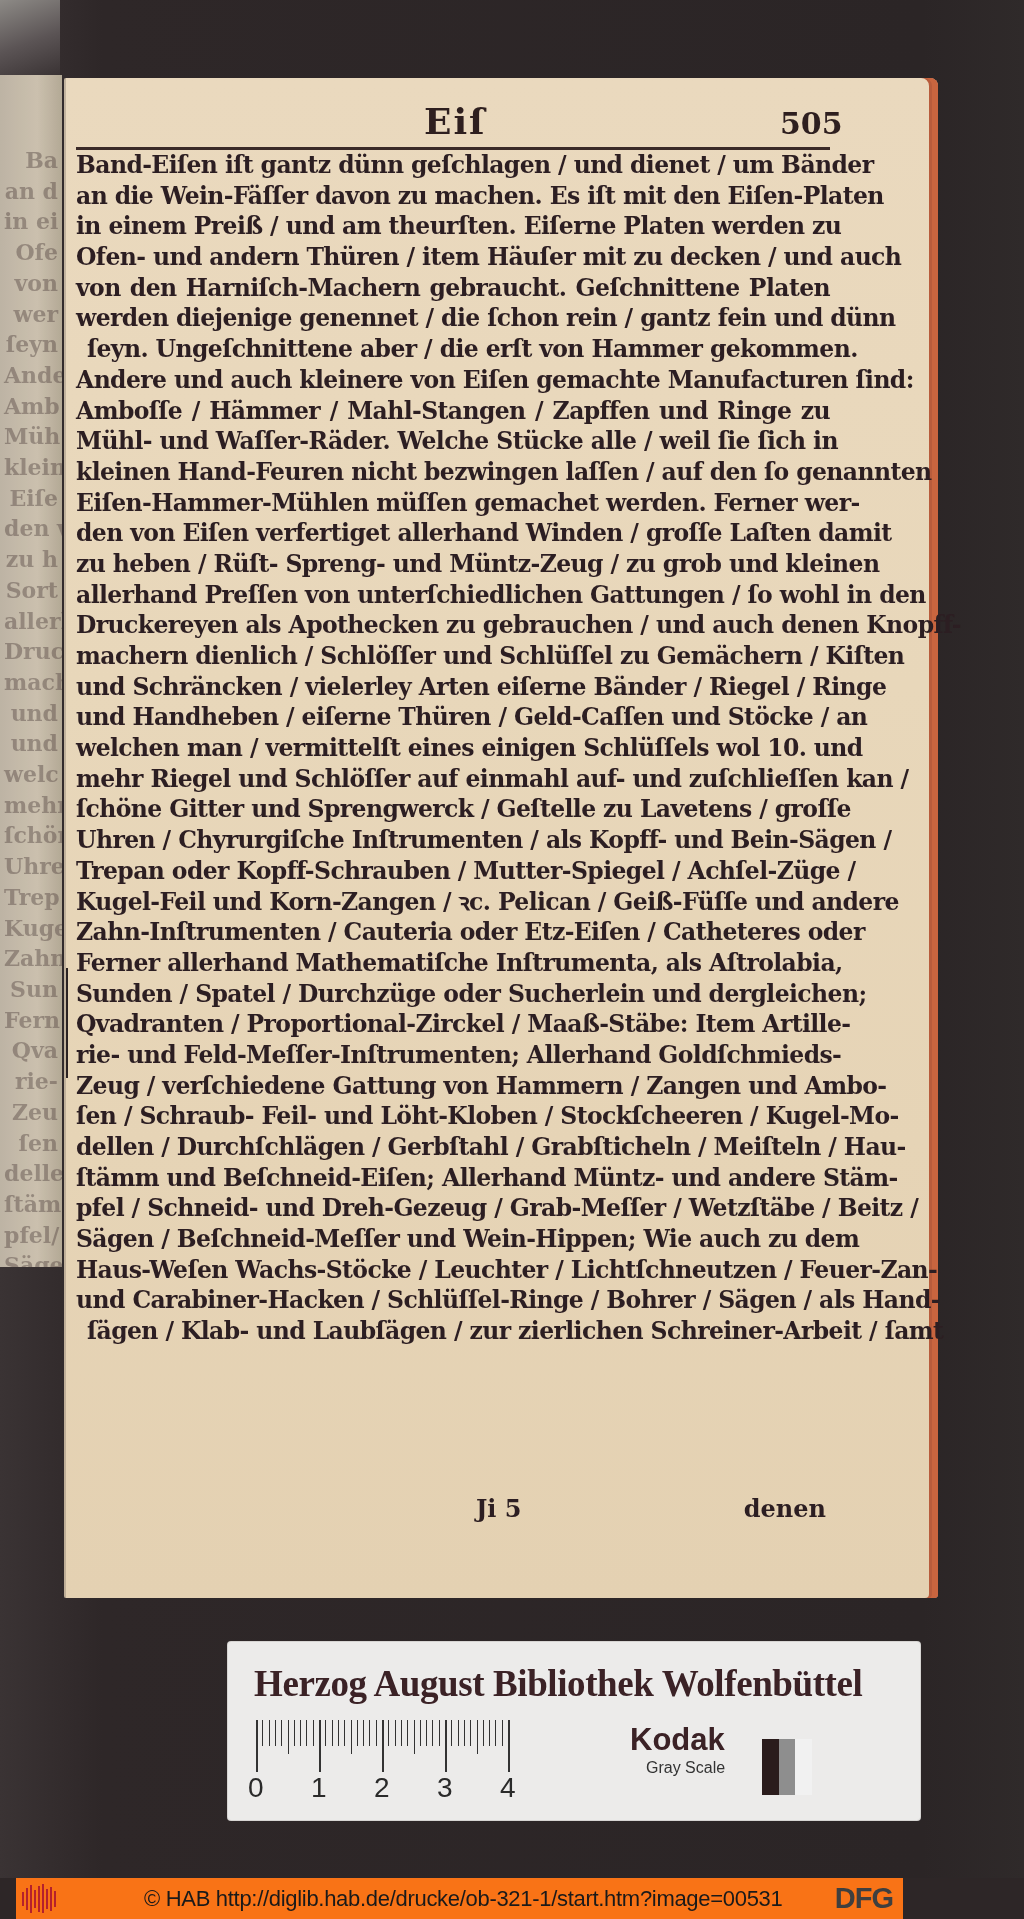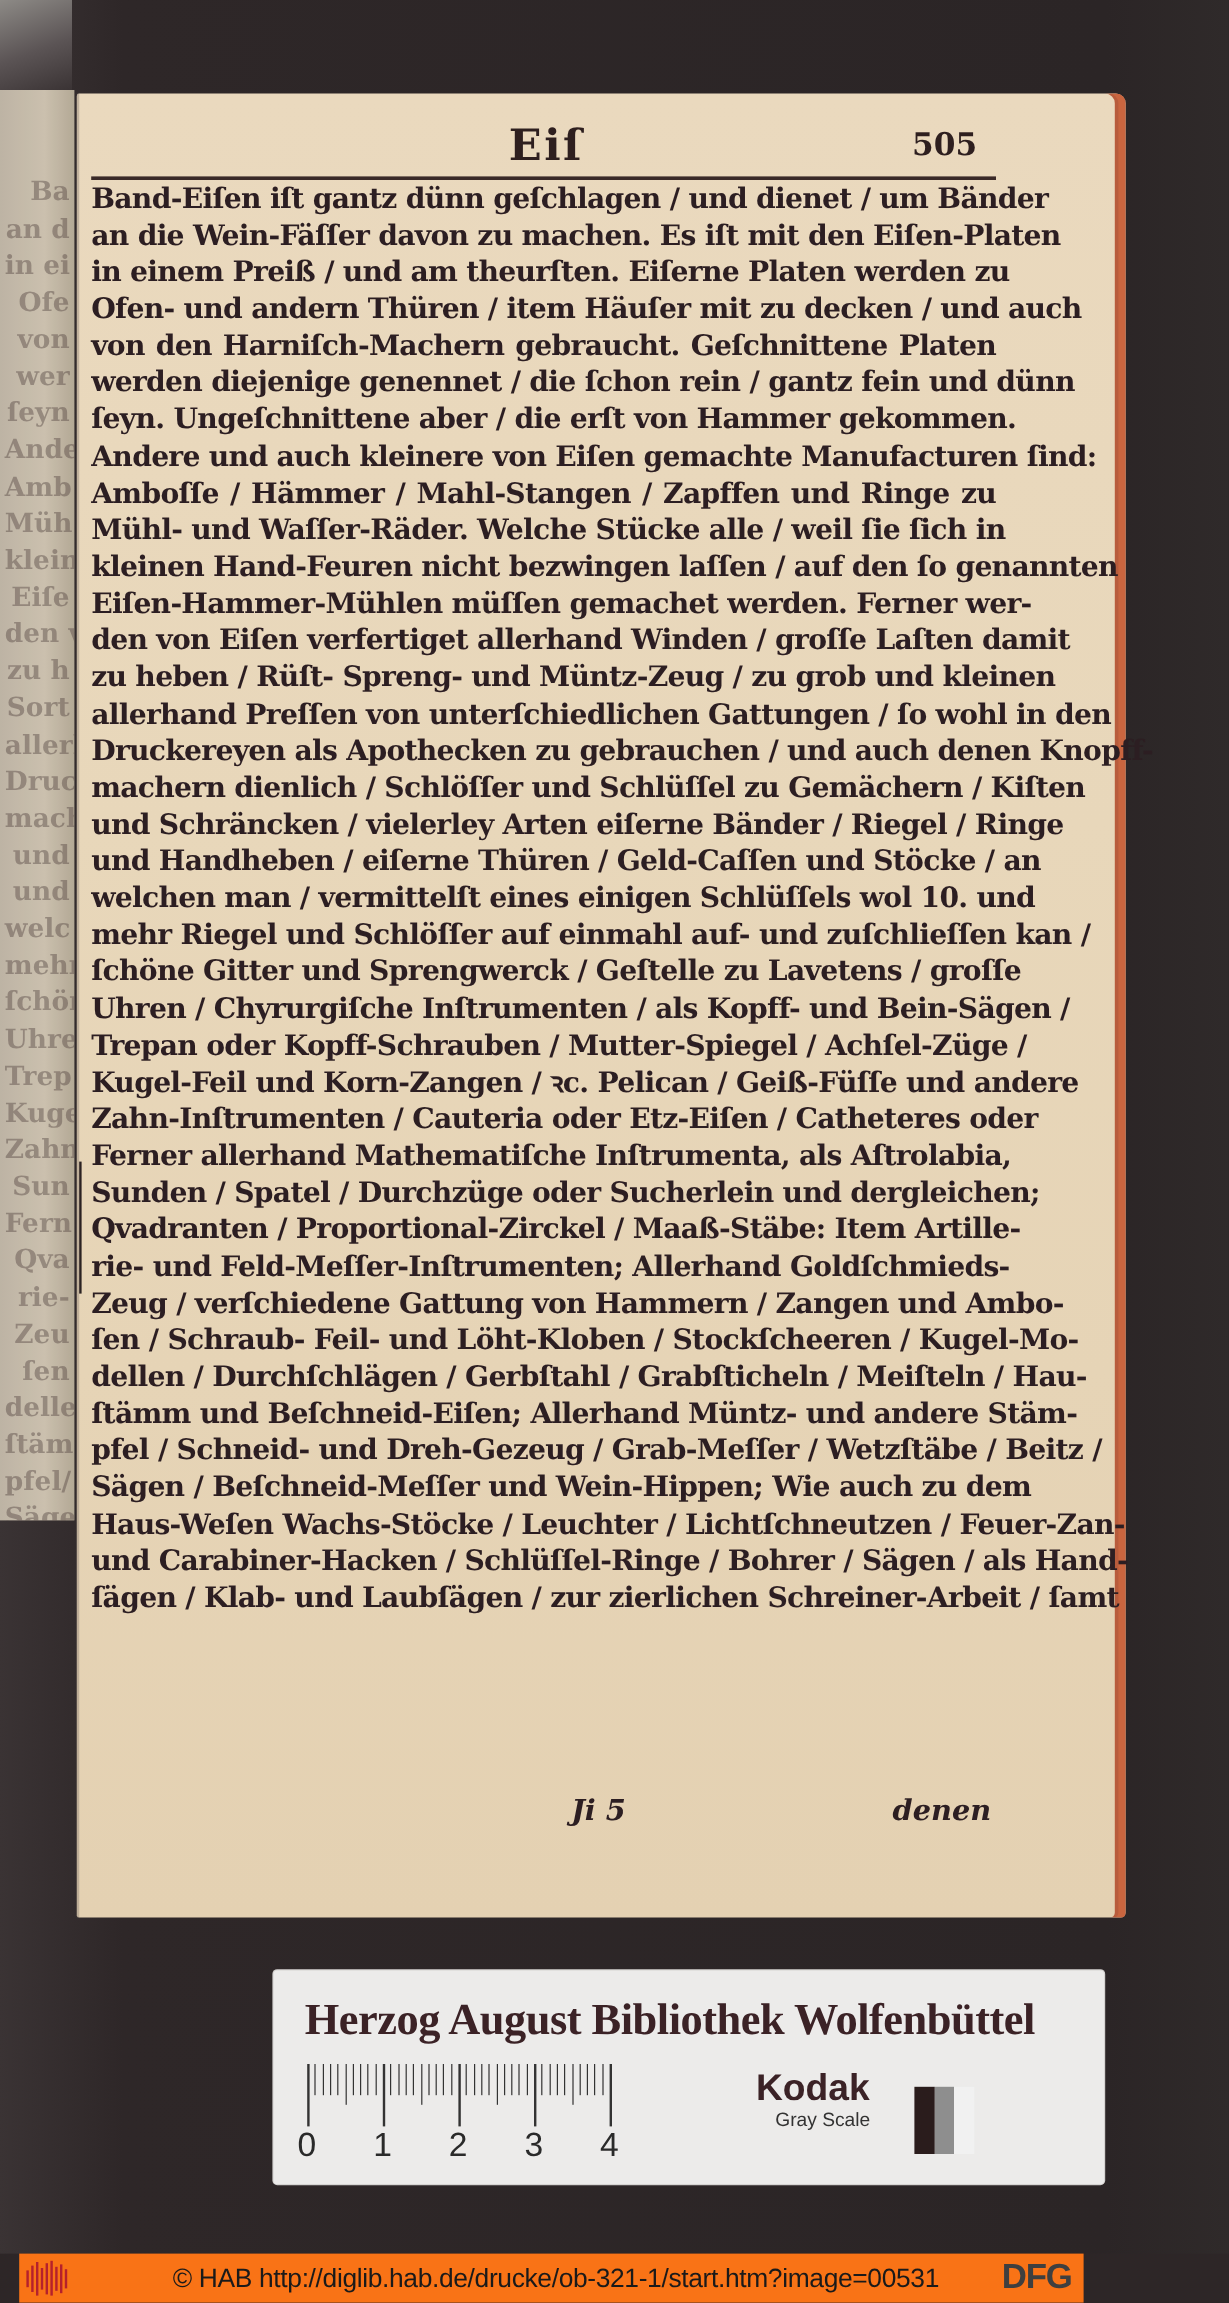--- a/index.html
+++ b/index.html
@@ -35,39 +35,39 @@
   }
   .gutter-line {
     position: absolute; left: 64px; top: 78px; width: 2px; height: 1520px;
     background: rgba(120,110,100,0.35);
   }
   .running-head {
     position: absolute; left: 424px; top: 100px; font-size: 36px;
     color: #2e1f1f; font-weight: bold; letter-spacing: 2px;
   }
   .page-number {
-    position: absolute; left: 760px; top: 106px; font-size: 26px;
+    position: absolute; left: 780px; top: 106px; font-size: 30px;
     color: #2e1f1f; font-weight: bold;
   }
   .head-rule {
     position: absolute; left: 76px; top: 147px; width: 754px; height: 3px; background: #3a2a28;
   }
   .body-text {
     position: absolute; left: 76px; top: 150px; width: 754px;
   }
   .line {
     height: 30.7px; line-height: 30.7px; font-size: 23.5px;
     color: #2c1e22; font-weight: bold; white-space: nowrap;
     text-align: justify; text-align-last: justify; letter-spacing: -0.6px;
     font-family: "DejaVu Serif", serif;
   }
-  .line.last { text-align-last: left; }
+  .line.last { text-align-last: left; margin-left: 11px; }
   .footer-line {
     position: absolute; left: 76px; top: 1494px; width: 754px; height: 32px;
-    font-size: 24px; font-weight: bold; color: #2c1e22; font-family: "DejaVu Serif", serif; font-style: italic;
+    font-size: 24px; font-weight: bold; color: #2c1e22; font-family: "DejaVu Serif", serif;
   }
   .signature { position: absolute; left: 400px; top: 0; }
   .catchword { position: absolute; right: 4px; top: 0; }
   .marker {
     position: absolute; left: 66px; top: 968px; width: 2px; height: 110px; background: #2b2222;
   }
   
   .card {
     position: absolute; left: 228px; top: 1642px; width: 692px; height: 178px;
     background: #ecebea; border-radius: 3px; box-shadow: 0 0 0 1px #d6d4d2;

